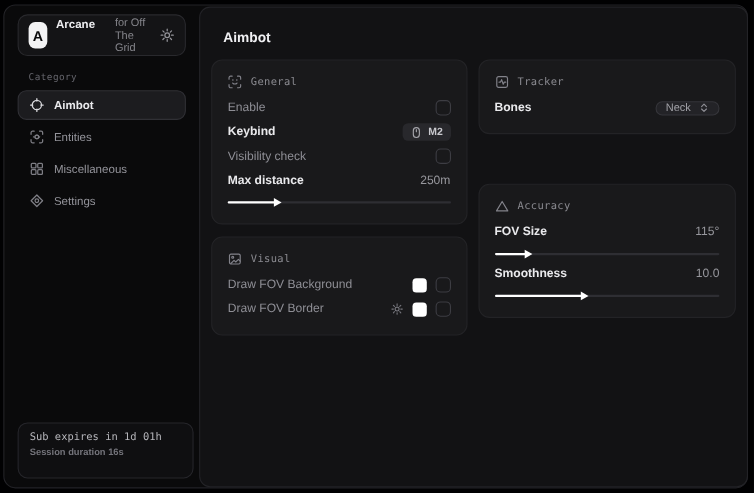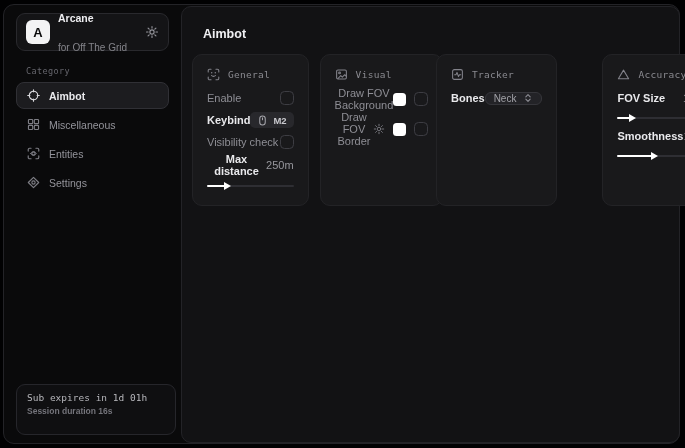--- a/index.html
+++ b/index.html
@@ -7,21 +7,21 @@
     font-family:"Liberation Sans", sans-serif; }
   .window { position:absolute; left:3px; top:4px; width:677px; height:440px;
     background:#0a0a0b; border:1px solid #232327; border-radius:11px; }
 
   
   .sidebar { position:absolute; left:0; top:0; width:177px; height:100%; padding:8px 12px; }
   .logo-card { display:flex; align-items:center; gap:8px; height:38px; padding:0 9px;
     background:#141416; border:1px solid #29292d; border-radius:9px; }
   .logo { width:24px; height:24px; background:#f3f3f4; border-radius:6px; color:#0a0a0b;
     font-weight:bold; font-size:13px; display:flex; align-items:center; justify-content:center; }
-  .logo-text { display:flex; flex-direction:column; gap:18px; }
+  .logo-text { display:flex; flex-direction:row; gap:18px; }
   .app-title { font-size:10.5px; font-weight:bold; color:#ededf0; }
   .app-subtitle { font-size:10px; color:#84848a; }
   .logo-gear { margin-left:auto; color:#95959b; display:flex; }
   .category-label { margin:15px 0 6px 10px; font-family:"DejaVu Sans Mono", monospace;
     font-size:8.5px; color:#66666d; letter-spacing:.4px; }
   .nav-item { display:flex; align-items:center; gap:9px; height:27px; padding:0 10px;
     border-radius:8px; border:1px solid transparent; margin-bottom:2px;
     font-size:10.5px; color:#94949b; cursor:pointer; }
   .nav-item .nicon { display:flex; color:#7e7e85; }
   .nav-item.active { background:#1c1c1f; border-color:#303035; color:#eaeaed; font-weight:bold; }
@@ -29,21 +29,21 @@
   .footer-card { position:absolute; left:12px; bottom:8px; width:160px;
     border:1px solid #26262b; border-radius:9px; background:#0f0f11; padding:7px 10px 18px; }
   .footer-line1 { font-family:"DejaVu Sans Mono", monospace; font-size:9.5px; color:#b6b6bb; }
   .footer-line2 { font-size:8.5px; color:#74747b; margin-top:3px; font-weight:bold; }
 
   
   .main { position:absolute; left:177px; top:1px; width:499px; height:437px;
     background:#121214; border:1px solid #232327; border-radius:10px; padding:10px; }
   .page-title { font-size:12.5px; font-weight:bold; color:#f0f0f3; margin:10px 0 13px 11px; }
   .cols { display:flex; gap:10px; }
-  .col { display:flex; flex-direction:row; gap:11px;text-align:center; }
+  .col { display:flex; flex-direction:column; gap:11px;text-align:center; }
   .col-left { width:234px; } .col-right { width:236px;gap:45px; }
   .card { background:#19191b; border:1px solid #232326; border-radius:10px; padding:9px 14px 12px; }
   .card-header { display:flex; align-items:center; gap:8px; height:20px; margin-bottom:3px;
     font-family:"DejaVu Sans Mono", monospace; font-size:9.5px; color:#8a8a90; letter-spacing:.3px; }
   .card-header .hicon { display:flex; color:#82828a; }
   .row { display:flex; align-items:center; justify-content:space-between; min-height:22px; }
   .lbl-bright { font-size:11px; font-weight:bold; color:#e9e9ec; }
   .lbl-dim { font-size:11px; color:#8e8e95; }
   .val { font-size:11px; color:#97979d; }
   .checkbox { width:14px; height:14px; border:1.5px solid #3d3d43; border-radius:4.5px;
@@ -94,38 +94,38 @@
         <span class="nicon">
           <svg width="13" height="13" viewBox="0 0 16 16" fill="none" stroke="currentColor" stroke-width="1.4" stroke-linecap="round">
             <circle cx="8" cy="8" r="5.2"></circle>
               <path d="M8 0.9v2.6M8 12.5v2.6M0.9 8h2.6M12.5 8h2.6"></path>
           </svg>
         </span>
         <span>Aimbot</span>
       </div>
       <div class="nav-item">
         <span class="nicon">
+          <svg width="13" height="13" viewBox="0 0 16 16" fill="none" stroke="currentColor" stroke-width="1.4" stroke-linecap="round" stroke-linejoin="round">
+            <path d="M1.5 5V3.2c0-.9.8-1.7 1.7-1.7H5M11 1.5h1.8c.9 0 1.7.8 1.7 1.7V5M14.5 11v1.8c0 .9-.8 1.7-1.7 1.7H11M5 14.5H3.2c-.9 0-1.7-.8-1.7-1.7V11"></path>
+            <circle cx="8" cy="8" r="2"></circle>
+              <path d="M4.5 8c1-1.4 2.2-2.1 3.5-2.1S10.5 6.6 11.5 8c-1 1.4-2.2 2.1-3.5 2.1S5.5 9.4 4.5 8z" stroke-width="1"></path>
+          </svg>
+        </span>
+        <span>Entities</span>
+      </div>
+      <div class="nav-item">
+        <span class="nicon">
           <svg width="13" height="13" viewBox="0 0 16 16" fill="none" stroke="currentColor" stroke-width="1.4" stroke-linejoin="round">
             <rect x="1.8" y="1.8" width="5.2" height="5.2" rx="1"></rect>
               <rect x="9" y="1.8" width="5.2" height="5.2" rx="1"></rect>
             <rect x="1.8" y="9" width="5.2" height="5.2" rx="1"></rect>
               <rect x="9" y="9" width="5.2" height="5.2" rx="1"></rect>
           </svg>
         </span>
         <span>Miscellaneous</span>
-      </div>
-      <div class="nav-item">
-        <span class="nicon">
-          <svg width="13" height="13" viewBox="0 0 16 16" fill="none" stroke="currentColor" stroke-width="1.4" stroke-linecap="round" stroke-linejoin="round">
-            <path d="M1.5 5V3.2c0-.9.8-1.7 1.7-1.7H5M11 1.5h1.8c.9 0 1.7.8 1.7 1.7V5M14.5 11v1.8c0 .9-.8 1.7-1.7 1.7H11M5 14.5H3.2c-.9 0-1.7-.8-1.7-1.7V11"></path>
-            <circle cx="8" cy="8" r="2"></circle>
-              <path d="M4.5 8c1-1.4 2.2-2.1 3.5-2.1S10.5 6.6 11.5 8c-1 1.4-2.2 2.1-3.5 2.1S5.5 9.4 4.5 8z" stroke-width="1"></path>
-          </svg>
-        </span>
-        <span>Entities</span>
       </div>
       <div class="nav-item">
         <span class="nicon">
           <svg width="13" height="13" viewBox="0 0 16 16" fill="none" stroke="currentColor" stroke-width="1.4" stroke-linejoin="round">
             <path d="M8 1.6 14.4 8 8 14.4 1.6 8Z"></path>
               <circle cx="8" cy="8" r="2"></circle>
           </svg>
         </span>
         <span>Settings</span>
       </div>

